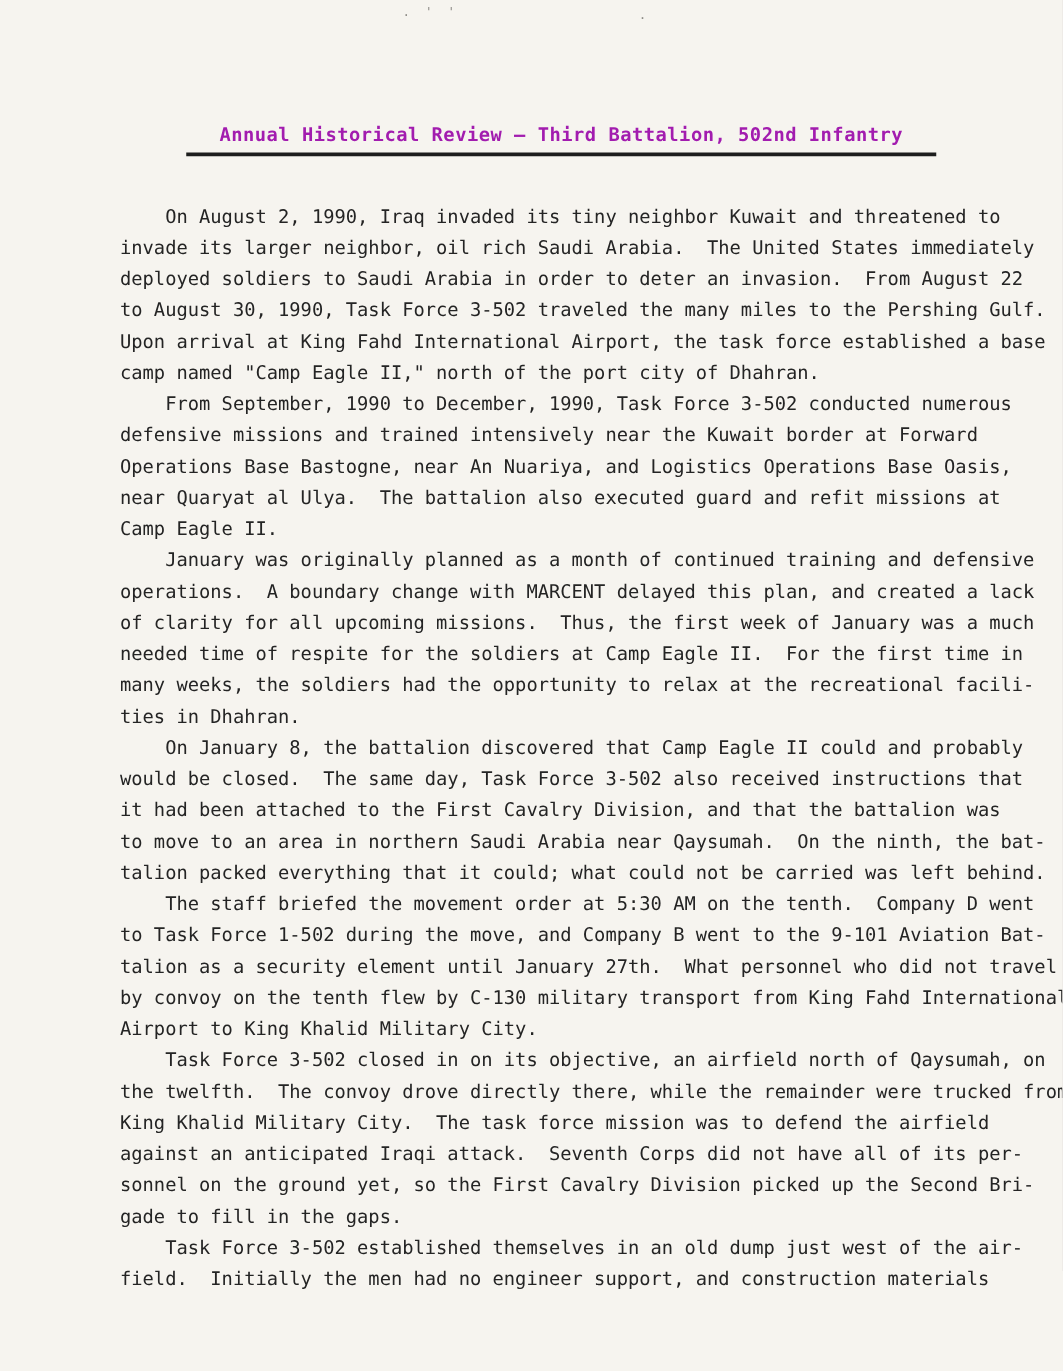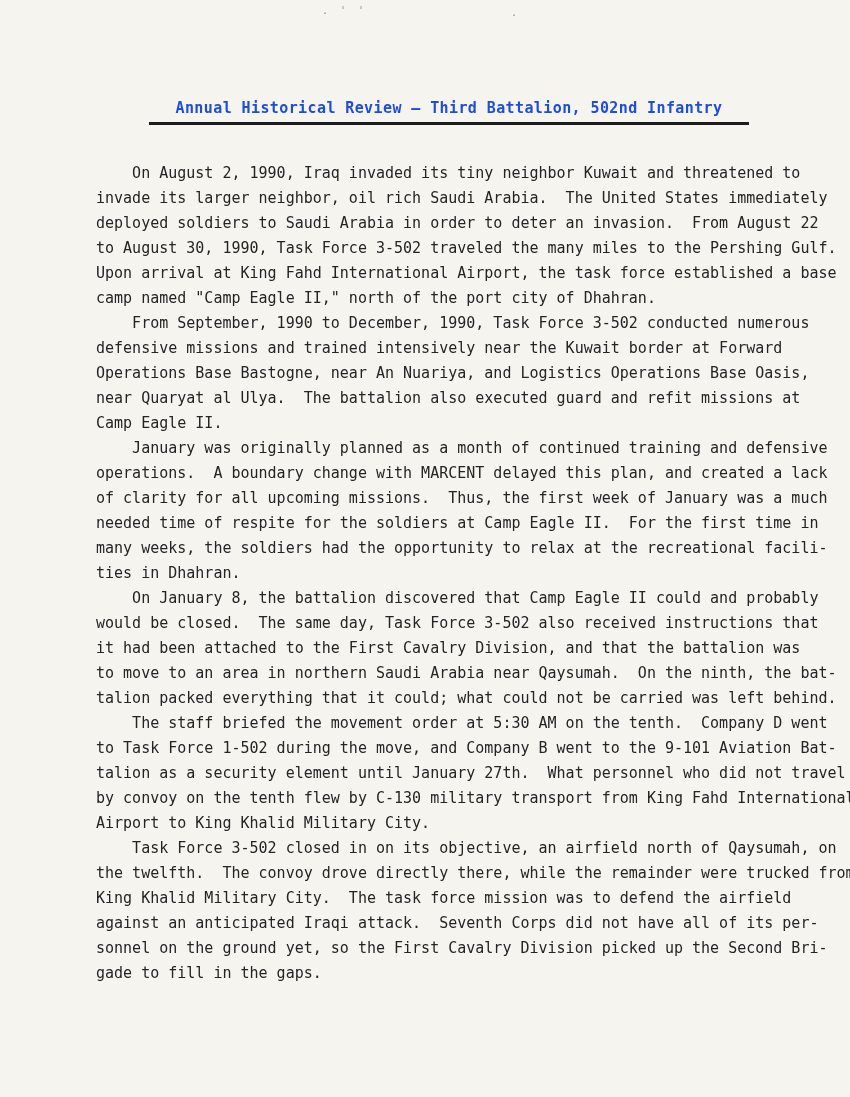--- a/index.html
+++ b/index.html
@@ -38,21 +38,21 @@
   }
   .title {
     display: inline-block;
     margin: 0;
     padding: 0 27px 5px 27px;
     border-bottom: 3px solid #1d1d1d;
     font-family: "DejaVu Sans Mono", "Liberation Mono", monospace;
     font-size: 15px;
     font-weight: bold;
     letter-spacing: 0.4px;
-    color: #1d4ed8;
+    color: #a21caf;
     white-space: pre;
   }
   .body-text {
     font-size: 15px;
     line-height: 25px;
   }
   .para {
     white-space: pre;
     margin: 0;
   }
@@ -95,15 +95,17 @@
 to Task Force 1-502 during the move, and Company B went to the 9-101 Aviation Bat-
 talion as a security element until January 27th.  What personnel who did not travel
 by convoy on the tenth flew by C-130 military transport from King Fahd International
 Airport to King Khalid Military City.</div>
         <div class="para">    Task Force 3-502 closed in on its objective, an airfield north of Qaysumah, on
 the twelfth.  The convoy drove directly there, while the remainder were trucked from
 King Khalid Military City.  The task force mission was to defend the airfield
 against an anticipated Iraqi attack.  Seventh Corps did not have all of its per-
 sonnel on the ground yet, so the First Cavalry Division picked up the Second Bri-
 gade to fill in the gaps.</div>
+        <div class="para">    Task Force 3-502 established themselves in an old dump just west of the air-
+field.  Initially the men had no engineer support, and construction materials</div>
       </div>
   </div>
 </div>
 
 </body></html>

